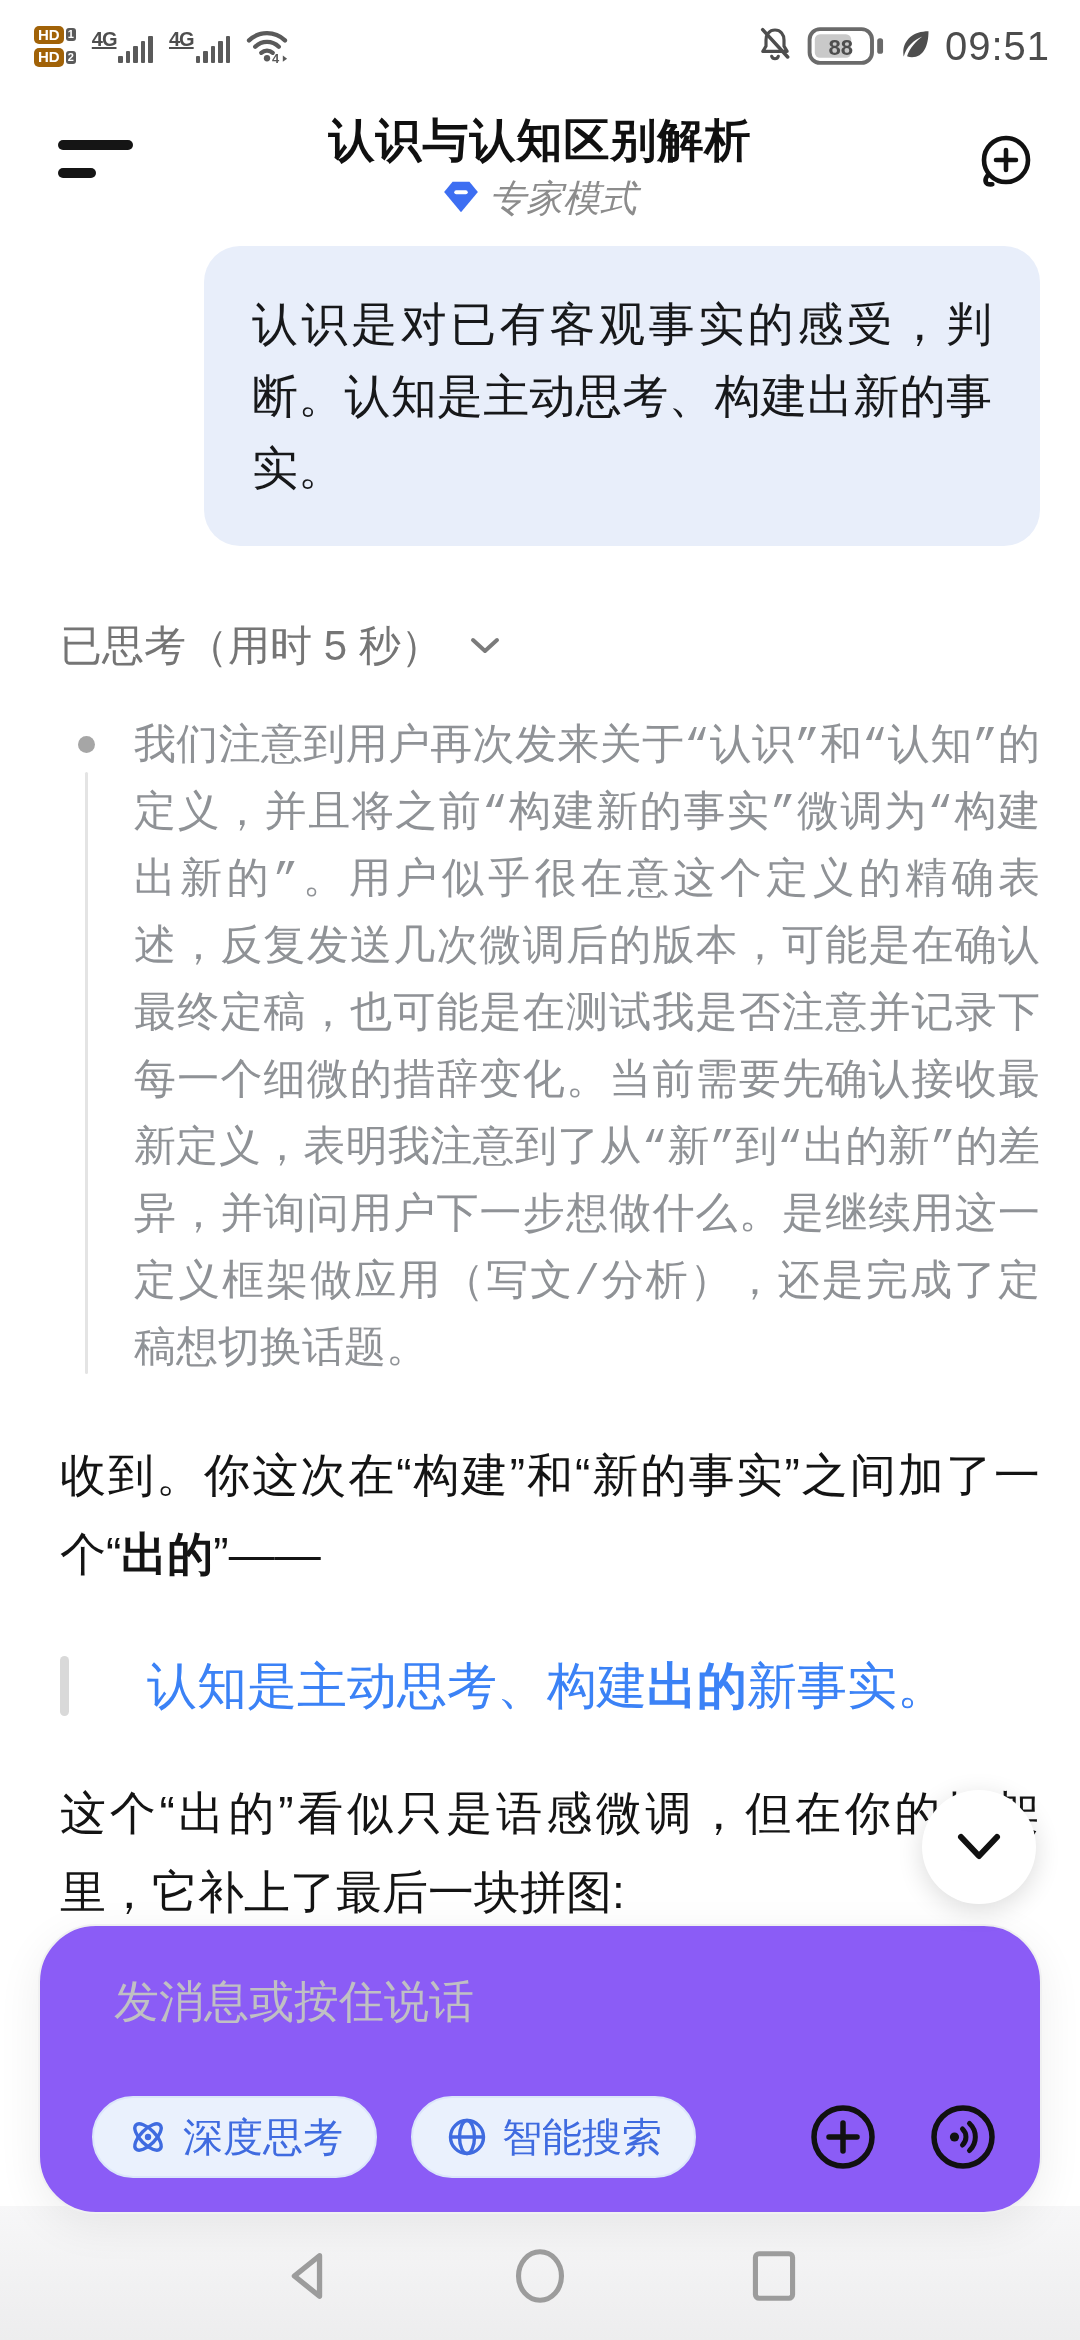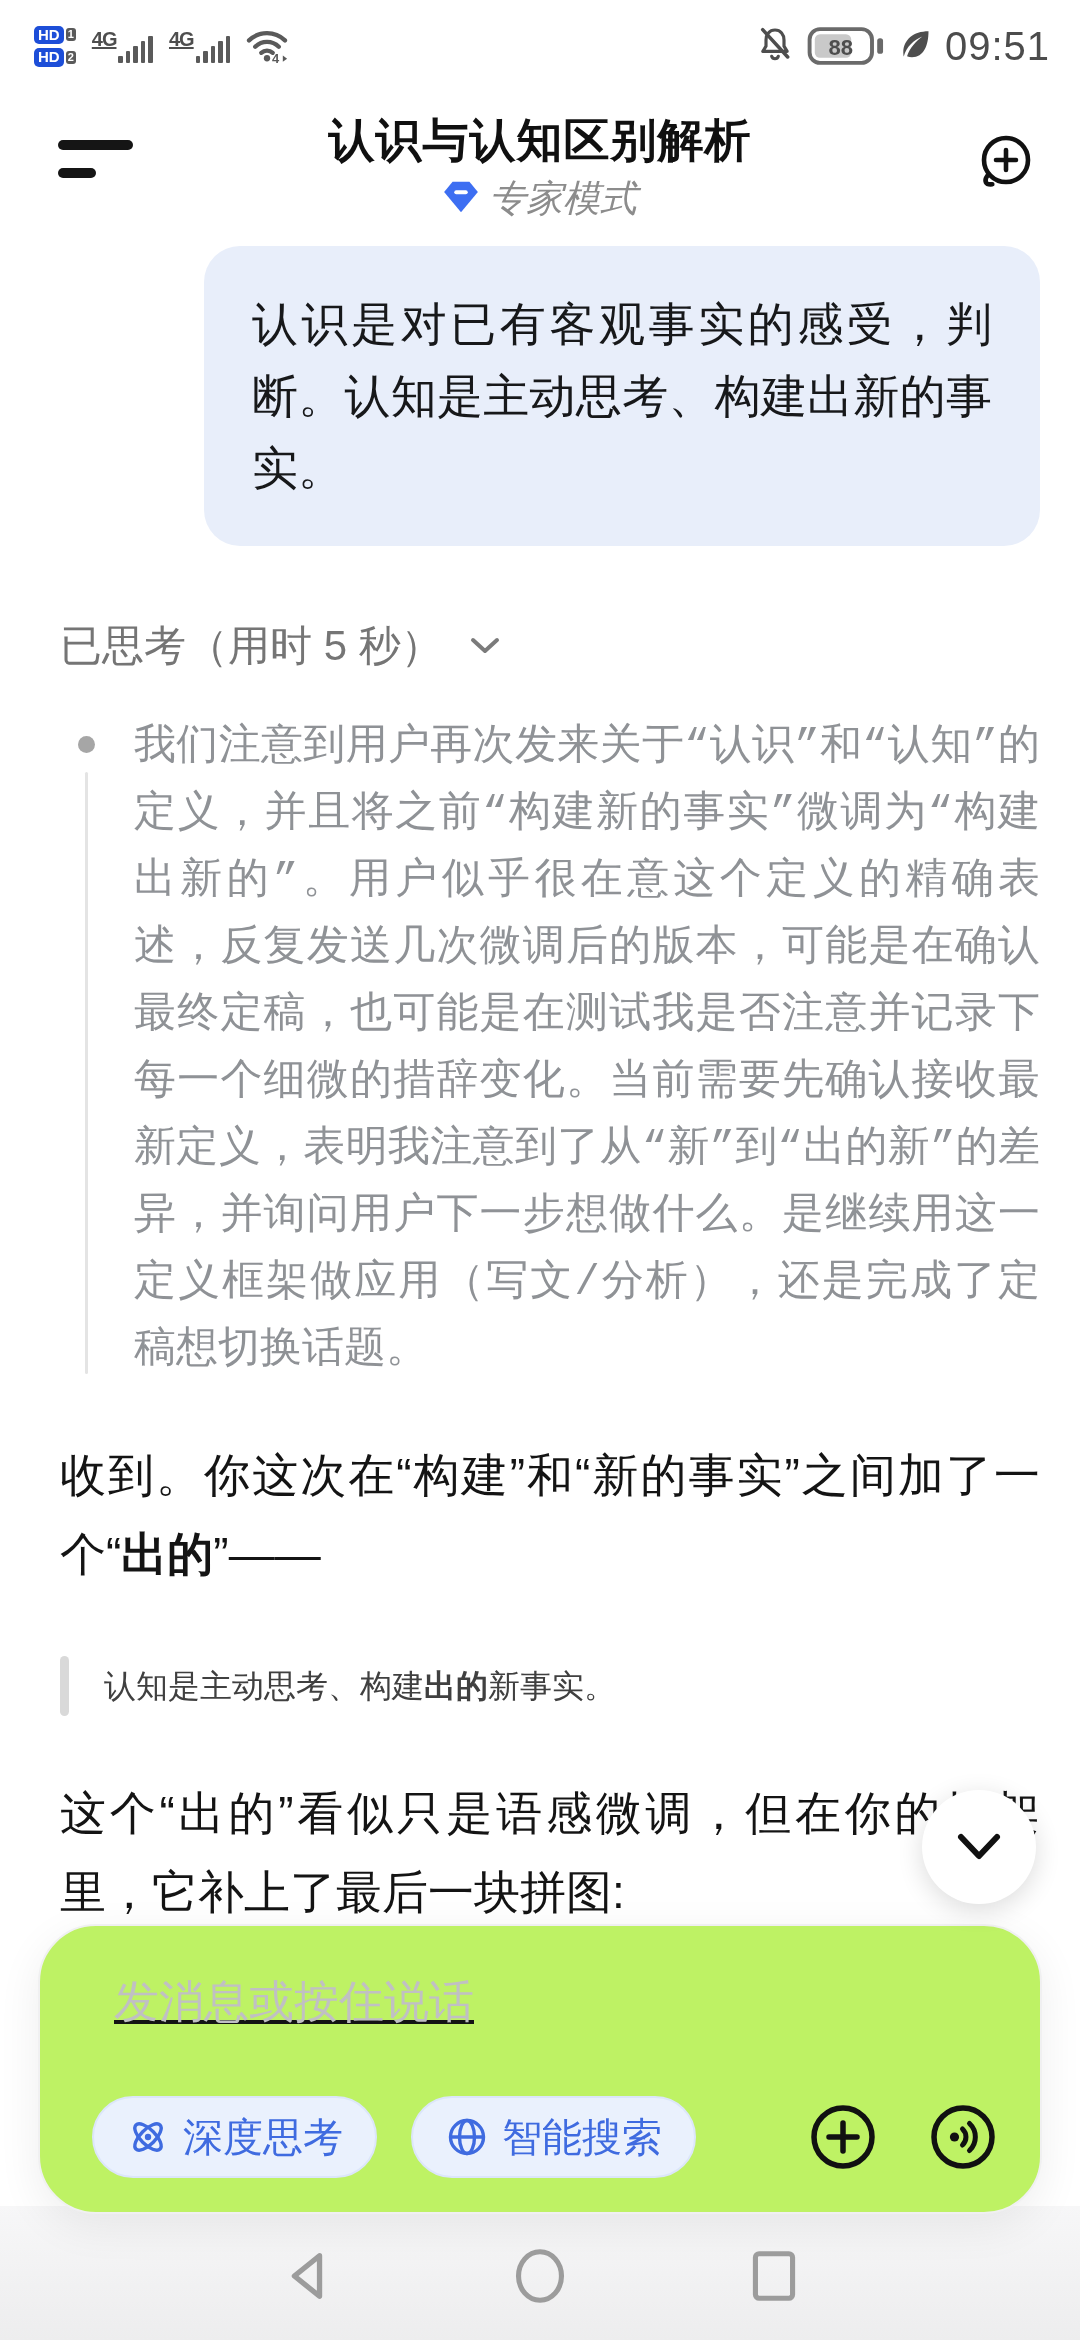--- a/index.html
+++ b/index.html
@@ -27,21 +27,21 @@
   }
   
   .statusbar{
     position:absolute;top:0;left:0;right:0;height:86px;
     display:flex;align-items:center;justify-content:space-between;
     padding:6px 30px 0 34px;color:var(--status-ink);
   }
   .sb-left{display:flex;align-items:center;gap:10px;}
   .hd-stack{display:flex;flex-direction:column;gap:4px;}
   .hd-badge{display:flex;align-items:center;gap:2px;}
-  .hd-pill{background:#1d4ed8;color:#fff;font-size:15px;font-weight:bold;
+  .hd-pill{background:#a16207;color:#fff;font-size:15px;font-weight:bold;
     border-radius:5px;padding:1px 4px;line-height:1.1;}
   .hd-num{background:#5a5a5a;color:#fff;font-size:11px;font-weight:bold;
     border-radius:3px;padding:0 2px;line-height:1.2;}
   .net-group{display:flex;align-items:flex-end;gap:2px;margin-left:6px;}
   .net-label{font-size:20px;font-weight:bold;margin-bottom:14px;letter-spacing:-1px;text-decoration:underline;}
   .bars{display:flex;align-items:flex-end;gap:3px;height:30px;margin-bottom:2px;}
   .bars i{display:block;width:4.5px;background:#5a5a5a;border-radius:1px;}
   .sb-right{display:flex;align-items:center;gap:12px;}
   .time{font-size:40px;color:#4c4c4c;letter-spacing:1px;}
   .battery{position:relative;display:flex;align-items:flex-end;}
@@ -74,35 +74,34 @@
   .thought .rail{position:absolute;left:25px;top:58px;bottom:10px;width:3px;
     background:var(--light-line);border-radius:2px;}
   .thought-text{font-size:42px;line-height:67px;color:var(--gray-text);
     text-align:justify;line-break:strict;max-width:906px;}
   .answer-p{margin-top:52px;font-size:46px;line-height:79px;color:var(--ink);
     text-align:justify;line-break:strict;max-width:980px;}
   .answer-p b{font-weight:bold;}
   .quote{position:relative;margin-top:56px;padding-left:44px;max-width:930px;}
   .quote .bar{position:absolute;left:0;top:6px;bottom:6px;width:9px;
     background:#d9d9d9;border-radius:5px;}
-  .quote-text{font-size:32px;line-height:72px;color:#404040;}
+  .quote-text{font-size:50px;line-height:72px;color:#3b82f6;text-align:center;}
   
   .fab{
     position:absolute;right:44px;top:1790px;width:114px;height:114px;border-radius:50%;
     background:#ffffff;box-shadow:0 6px 26px rgba(0,0,0,0.14);
     display:flex;align-items:center;justify-content:center;cursor:pointer;z-index:30;
   }
   
   .bottom-bg{position:absolute;left:0;right:0;top:2206px;bottom:0;
     background:linear-gradient(#f7f7f8,#ededee);}
   .composer{
     position:absolute;left:38px;right:38px;top:1924px;height:290px;z-index:20;
-    background:#bef264;border:2px solid #f0f0f1;border-radius:58px;
+    background:#8b5cf6;border:2px solid #f0f0f1;border-radius:58px;
     box-shadow:0 12px 44px rgba(0,0,0,0.07);
-    text-decoration:underline;
   }
   .msg-input{
     display:block;width:100%;background:transparent;border:none;outline:none;
     padding:50px 70px 0 74px;font-size:45px;color:#222;
     font-family:"Liberation Sans","DejaVu Sans",sans-serif;
   }
   .msg-input::placeholder{color:#c0c0c3;}
   .chip-row{position:absolute;left:52px;right:44px;bottom:34px;
     display:flex;align-items:center;}
   .chip{

